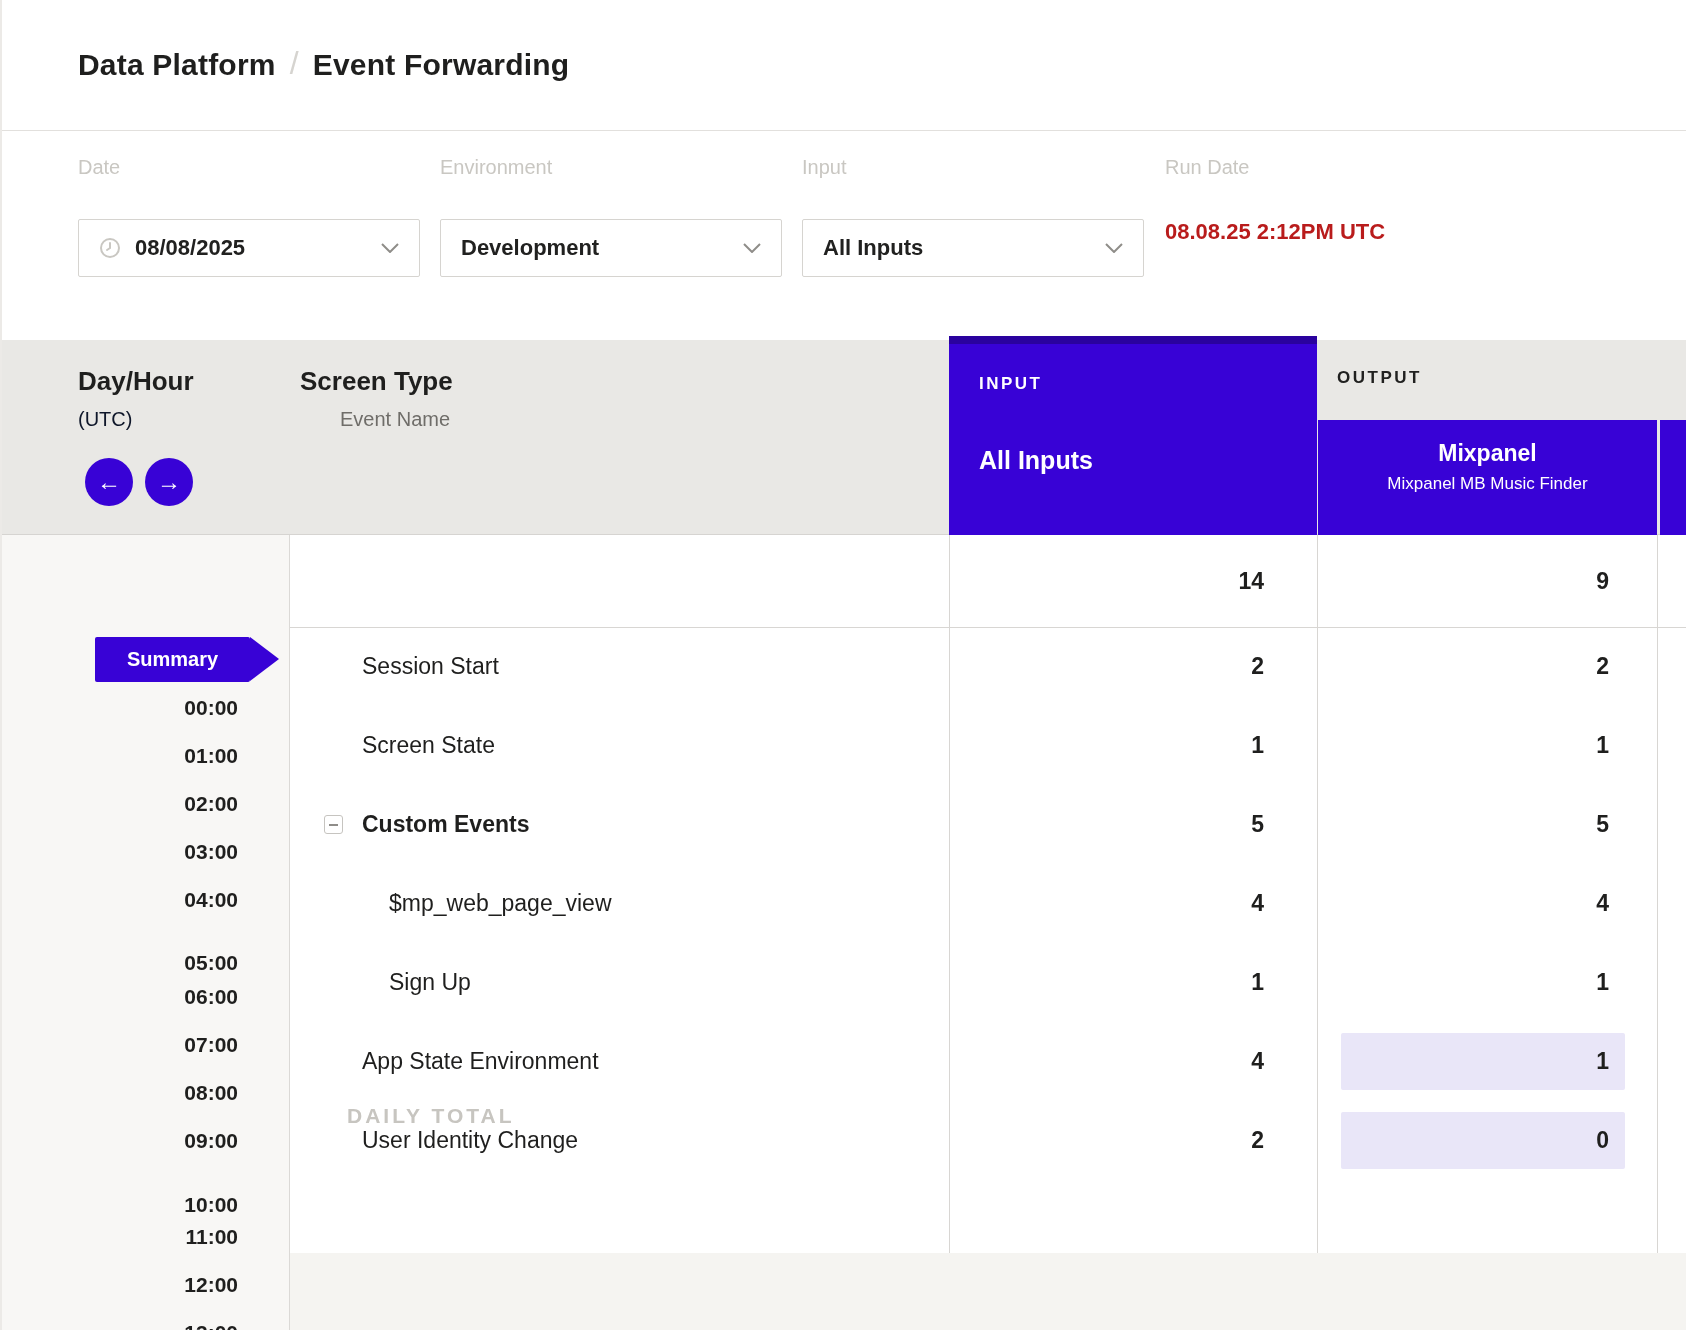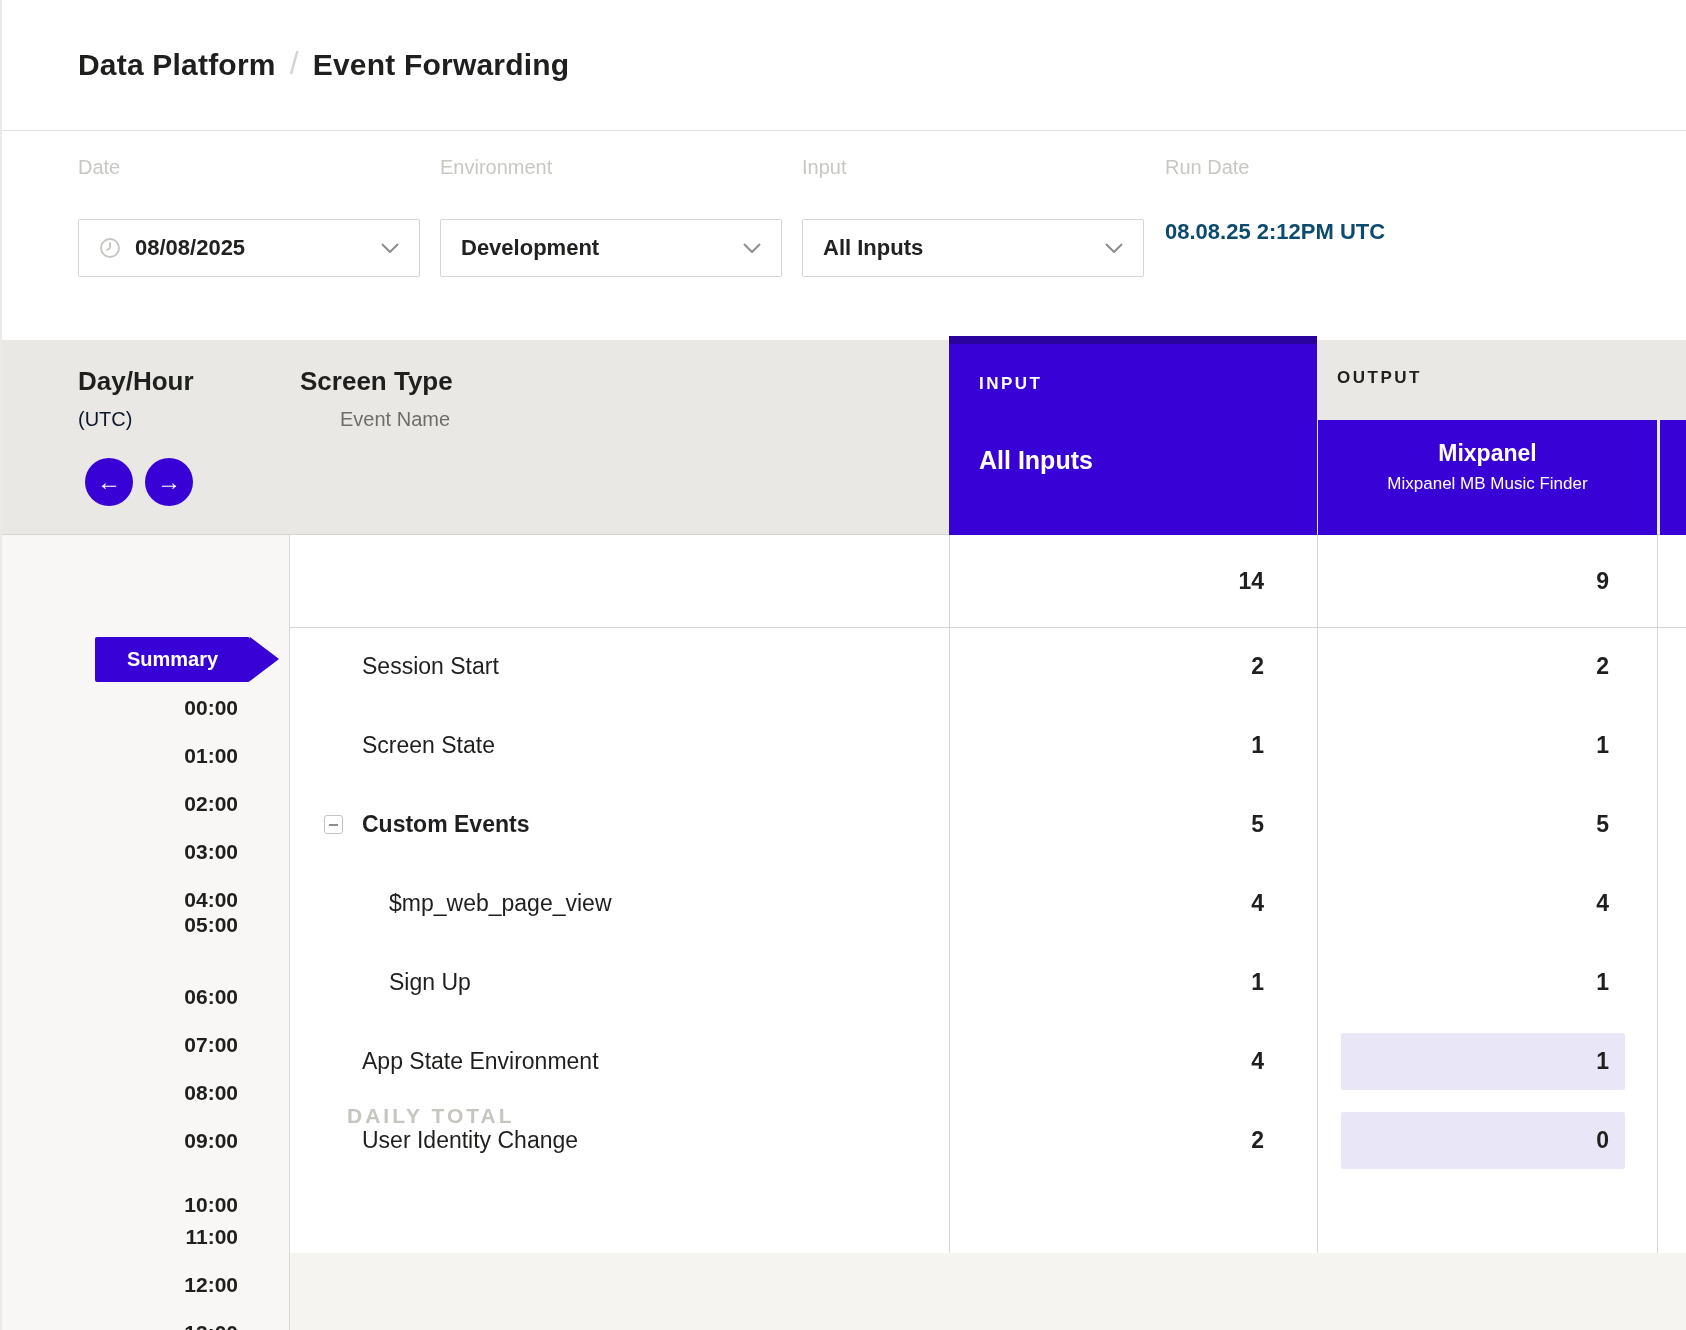--- a/index.html
+++ b/index.html
@@ -19,21 +19,21 @@
   .crumbs{position:absolute;left:76px;top:0;height:130px;display:flex;align-items:center;gap:14px;font-size:30px;font-weight:700;letter-spacing:.2px;}
   .crumb-sep{color:#d6d4d0;font-weight:400;font-size:32px;transform:translateY(-2px);}
 
   
   .filters{left:0;top:131px;width:1686px;height:205px;background:#fff;}
   .flabel{position:absolute;top:25px;font-size:20px;color:#c9c7c2;}
   .fbox{position:absolute;top:72px;height:58px;width:342px;background:#fff;border:1px solid #d6d4d0;border-radius:2px;display:flex;align-items:center;padding:16px 20px;cursor:pointer;margin-top:16px;}
   .fbox .val{font-size:22px;font-weight:700;color:#212120;flex:1;}
   .fbox .chev{margin-left:auto;flex:0 0 auto;display:flex;}
   .clock{margin-right:14px;display:flex;flex:0 0 auto;}
-  .rundate{position:absolute;left:1163px;top:72px;height:58px;display:flex;align-items:center;font-size:22px;font-weight:700;color:#0c4a6e;text-align:center;}
+  .rundate{position:absolute;left:1163px;top:72px;height:58px;display:flex;align-items:center;font-size:22px;font-weight:700;color:#b91c1c;text-align:center;}
 
   
   .thead{left:0;top:340px;width:1686px;height:195px;background:var(--band);border-bottom:1px solid #d6d4d1;}
   .dh-title{position:absolute;left:76px;top:26px;font-size:26px;font-weight:800;}
   .dh-sub{position:absolute;left:76px;top:68px;font-size:20px;color:#0f172a;}
   .navbtn{position:absolute;top:118px;width:48px;height:48px;border-radius:50%;background:var(--accent);color:#fff;display:flex;align-items:center;justify-content:center;font-size:24px;cursor:pointer;border:none;}
   .mt-title{position:absolute;left:298px;top:26px;font-size:26px;font-weight:800;}
   .mt-sub{position:absolute;left:338px;top:68px;font-size:20px;color:#6f6d69;}
   .input-block{position:absolute;left:947px;top:-4px;width:368px;height:199px;background:var(--accent);border-top:8px solid var(--accent-dark);}
   .input-label{position:absolute;left:30px;top:30px;color:#fff;font-size:17px;font-weight:700;letter-spacing:2.5px;}
@@ -149,21 +149,21 @@
     </div>
     <div class="next-block"></div>
   </div>
 
   <aside class="abs timecol">
       <div class="hour" style="top: 160px;">00:00</div>
       <div class="hour" style="top: 208.1px;">01:00</div>
       <div class="hour" style="top: 256.2px;">02:00</div>
       <div class="hour" style="top: 304.3px;">03:00</div>
       <div class="hour" style="top: 352.4px;">04:00</div>
-      <div class="hour" style="top: 377px;">05:00</div>
+      <div class="hour" style="top: 415px;">05:00</div>
       <div class="hour" style="top: 448.6px;">06:00</div>
       <div class="hour" style="top: 496.7px;">07:00</div>
       <div class="hour" style="top: 544.8px;">08:00</div>
       <div class="hour" style="top: 592.9px;">09:00</div>
       <div class="hour" style="top: 641px; margin-top: 16px;">10:00</div>
       <div class="hour" style="top: 689.1px;">11:00</div>
       <div class="hour" style="top: 737.2px;">12:00</div>
       <div class="hour" style="top: 785.3px;">13:00</div>
     </aside>
   <div class="summary abs" style="z-index:3">

